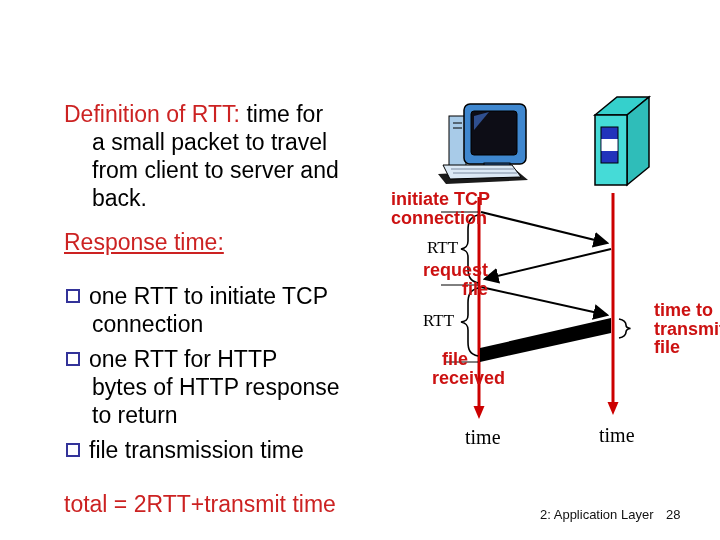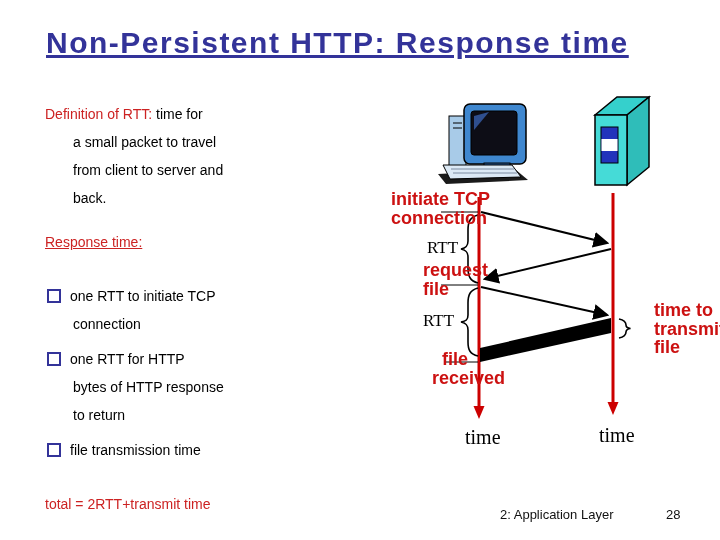--- a/index.html
+++ b/index.html
@@ -3,48 +3,47 @@
 <meta charset="utf-8">
 <style>
   html,body{margin:0;padding:0;}
   body{width:720px;height:540px;background:#ffffff;font-family:"Liberation Sans",sans-serif;position:relative;overflow:hidden;}
   .slide{position:absolute;inset:0;}
 
   .title{position:absolute;left:46px;top:26px;font-size:30px;font-weight:bold;letter-spacing:1.5px;
          color:#333399;text-decoration:underline;white-space:nowrap;}
 
   
-  .textcol{position:absolute;left:45px;top:100px;width:345px;font-size:14px;line-height:28px;color:#000;}
+  .textcol{position:absolute;left:64px;top:100px;width:345px;font-size:23px;line-height:28px;color:#000;}
   .line{white-space:nowrap;}
   .ind{padding-left:28px;}
   .red{color:#cc2222;}
   .resp{margin-top:16px;color:#cc2222;text-decoration:underline;font-weight:normal;}
   .bullet{display:flex;align-items:flex-start;}
   .bullet.m1{margin-top:26px;}
   .bullet.m2{margin-top:7px;}
   .sq{width:10px;height:10px;border:2px solid #333399;background:#fff;margin:7px 9px 0 2px;flex:none;}
   .total{margin-top:26px;color:#cc2222;white-space:nowrap;}
 
   
   .dlbl{position:absolute;color:#cc1111;font-weight:bold;font-size:18px;line-height:19px;white-space:nowrap;margin-left:24px;}
   .rtt{position:absolute;color:#000;font-size:17px;white-space:nowrap;font-family:Liberation Serif, serif;}
   .timelbl{position:absolute;color:#000;font-family:Liberation Serif, serif;font-size:20px;white-space:nowrap;}
 
   .footer{position:absolute;top:507px;font-size:13px;color:#111;white-space:nowrap;}
-  .footer.section{left:500px;}
+  .footer.section{left:540px;}
   .footer.page{left:666px;}
 
   svg.overlay{position:absolute;left:0;top:0;width:720px;height:540px;}
 </style>
 </head>
 <body>
 
 <div class="slide">
 
-  <div class="title">Non-Persistent HTTP: Response time</div>
 
   <div class="textcol">
     <div class="line"><span class="red">Definition of RTT:</span> <span>time for</span></div>
     <div class="line ind">a small packet to travel</div>
     <div class="line ind">from client to server and</div>
     <div class="line ind">back.</div>
     <div class="line resp">Response time:</div>
 
     <div class="bullet m1">
       <span class="sq"></span>
@@ -118,21 +117,21 @@
     <path fill="none" stroke="#000" stroke-width="1.6" d="M478,215 C470,217 468,222 468,230 L468,241 C468,246 466,248 461,249 C466,250 468,252 468,257 L468,268 C468,276 470,281 478,283"></path>
     <path fill="none" stroke="#000" stroke-width="1.6" d="M478,288 C470,290 468,295 468,303 L468,315 C468,320 466,321 461,322 C466,323 468,325 468,330 L468,342 C468,350 470,354 478,356"></path>
     <path fill="none" stroke="#000" stroke-width="1.6" d="M619,319 C624,320 626,322 626,325 C626,327.5 628,328.2 630.5,328.5 C628,328.8 626,329.5 626,332 C626,335 624,337 619,338"></path>
   </svg>
 
   <div class="dlbl" style="left:367px;top:190px;">
     <div>initiate TCP</div>
     <div>connection</div>
   </div>
   <div class="rtt" style="left:427px;top:238px;">RTT</div>
-  <div class="dlbl" style="left:399px;top:261px;">
+  <div class="dlbl" style="left:399px;top:261px;text-align:right;">
     <div>request</div>
     <div>file</div>
   </div>
   <div class="rtt" style="left:423px;top:311px;">RTT</div>
   <div class="dlbl" style="left:408px;top:350px;">
     <div style="padding-left:10px;">file</div>
     <div>received</div>
   </div>
   <div class="dlbl" style="left:630px;top:301px;line-height:18.5px;">
     <div>time to</div>

